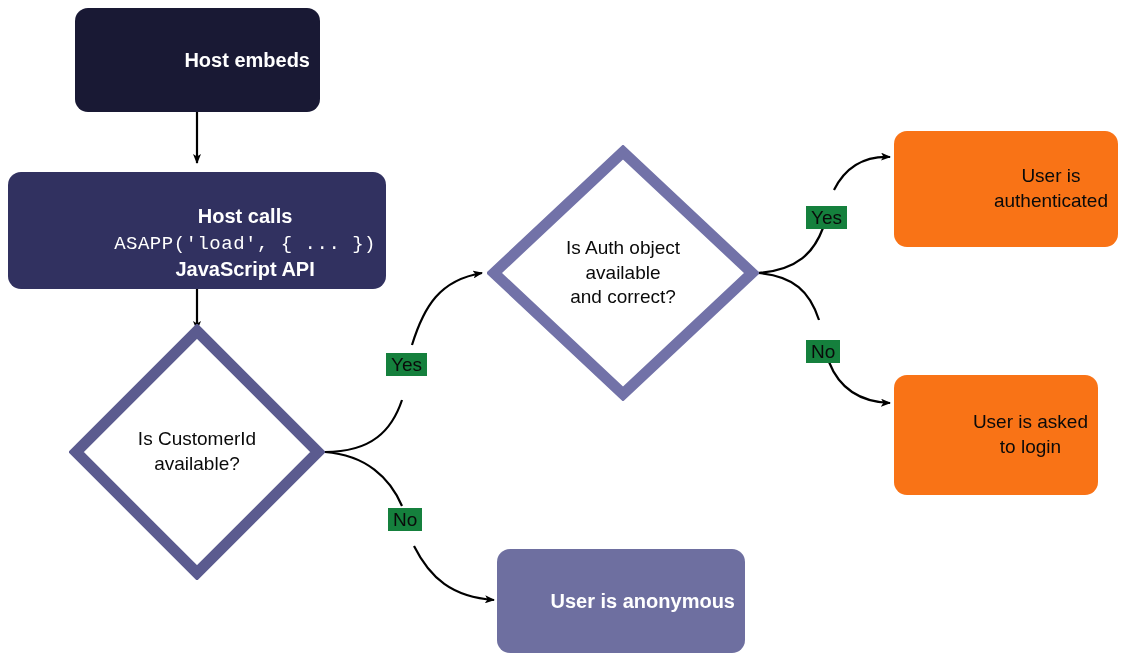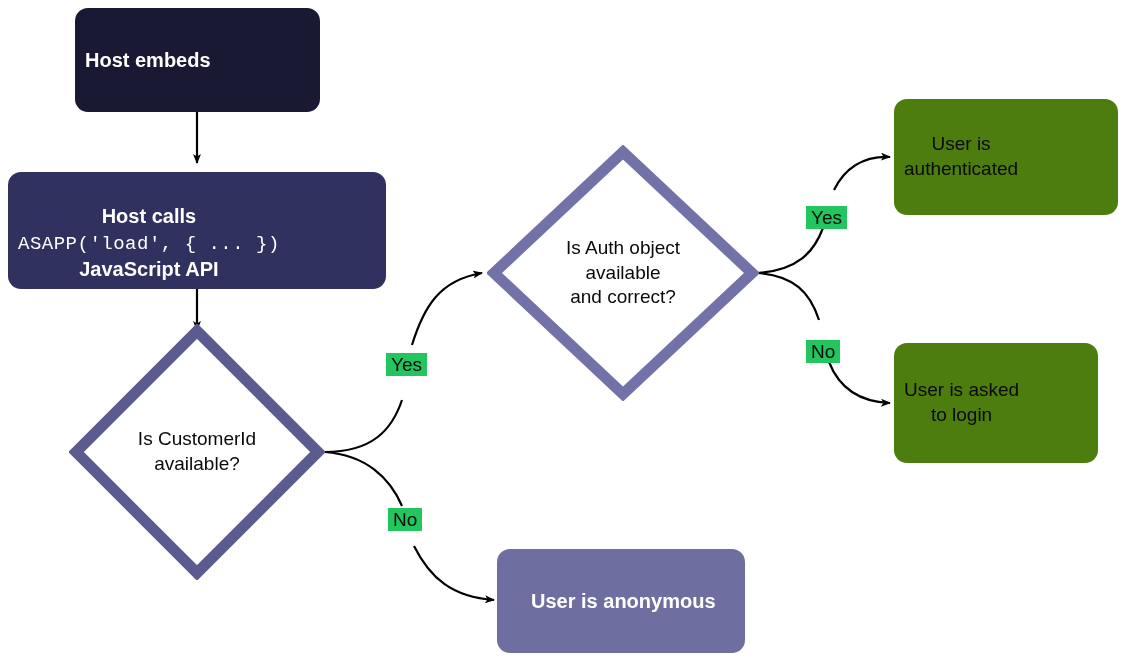--- a/index.html
+++ b/index.html
@@ -22,38 +22,38 @@
     top: 0;
     width: 1132px;
     height: 662px;
     pointer-events: none;
   }
   .node {
     position: absolute;
     box-sizing: border-box;
     display: flex;
     align-items: center;
-    justify-content: flex-start;
+    justify-content: flex-end;
     text-align: center;
   }
   .rect {
     border-radius: 13px;
   }
   .rect .label {
     line-height: 1.30;
     padding: 0 10px;
   }
   
   .fill-dark      { background: #191934; }
   .fill-dark .label      { color: #ffffff; font-weight: bold; font-size: 20px; }
   .fill-mid       { background: #313160; }
   .fill-mid .label       { color: #ffffff; font-weight: bold; font-size: 20px; margin-top: 24px; }
   .fill-purple    { background: #6e6fa0; padding-left: 24px; }
   .fill-purple .label    { color: #ffffff; font-weight: bold; font-size: 20px; }
-  .fill-light     { background: #4d7c0f; }
+  .fill-light     { background: #f97316; margin-top: 32px; }
   .fill-light .label     { color: #0a0a0a; font-weight: normal; font-size: 19px; }
 
   
   .mono {
     font-family: Liberation Sans, sans-serif;
     font-weight: normal;
   }
   .mono-line {
     font-family: "Liberation Mono", "DejaVu Sans Mono", monospace;
     font-weight: normal;
@@ -81,21 +81,21 @@
     justify-content: center;
     text-align: center;
     color: #0a0a0a;
     font-size: 19px;
     line-height: 1.30;
   }
 
   
   .edge-label {
     position: absolute;
-    background: #22c55e;
+    background: #15803d;
     color: #0a0a0a;
     font-size: 19px;
     line-height: 1;
     padding: 2px 5px;
     text-align: center;
     white-space: nowrap;
   }
 </style>
 </head>
 <body>

